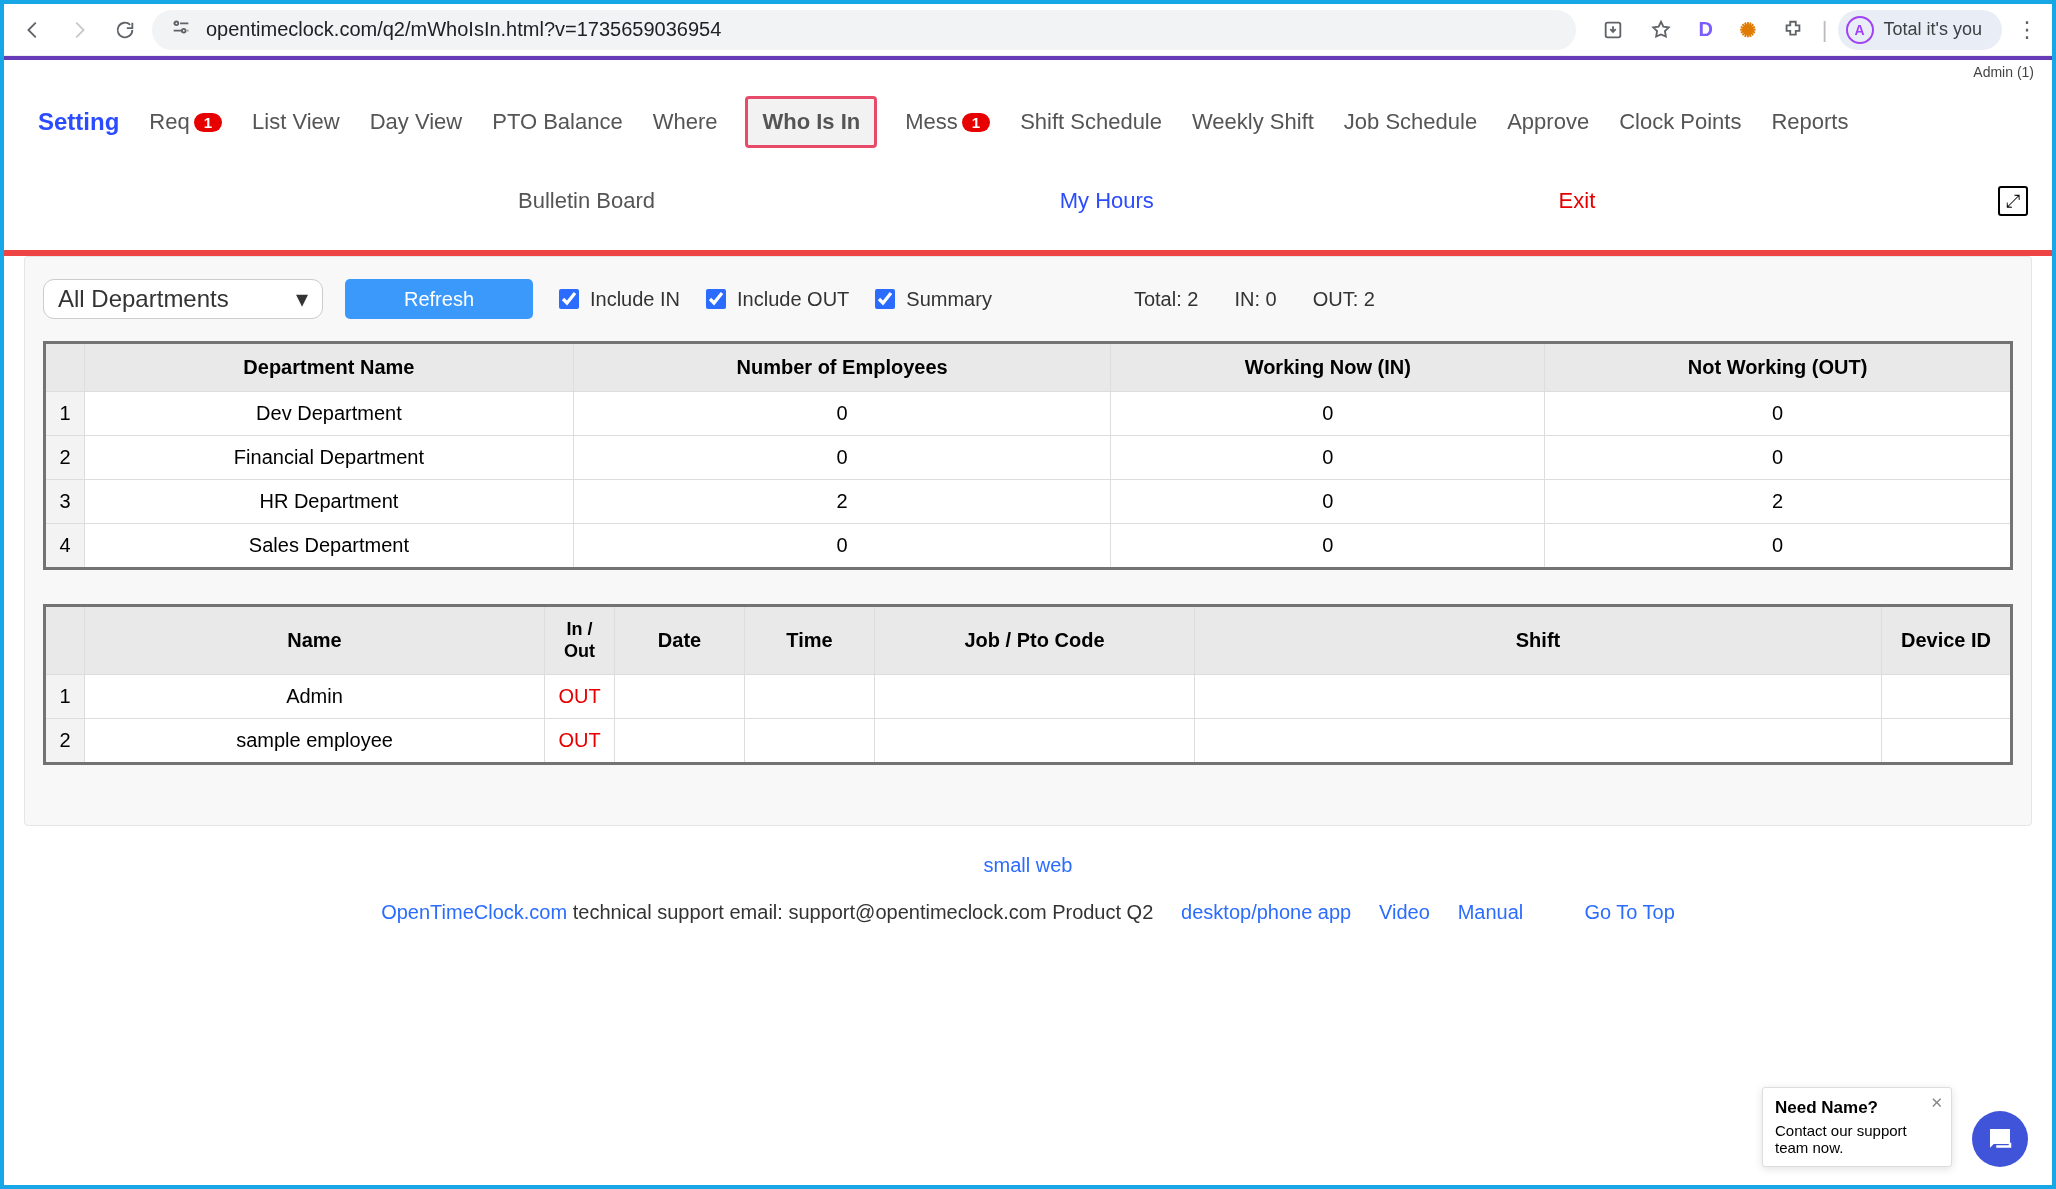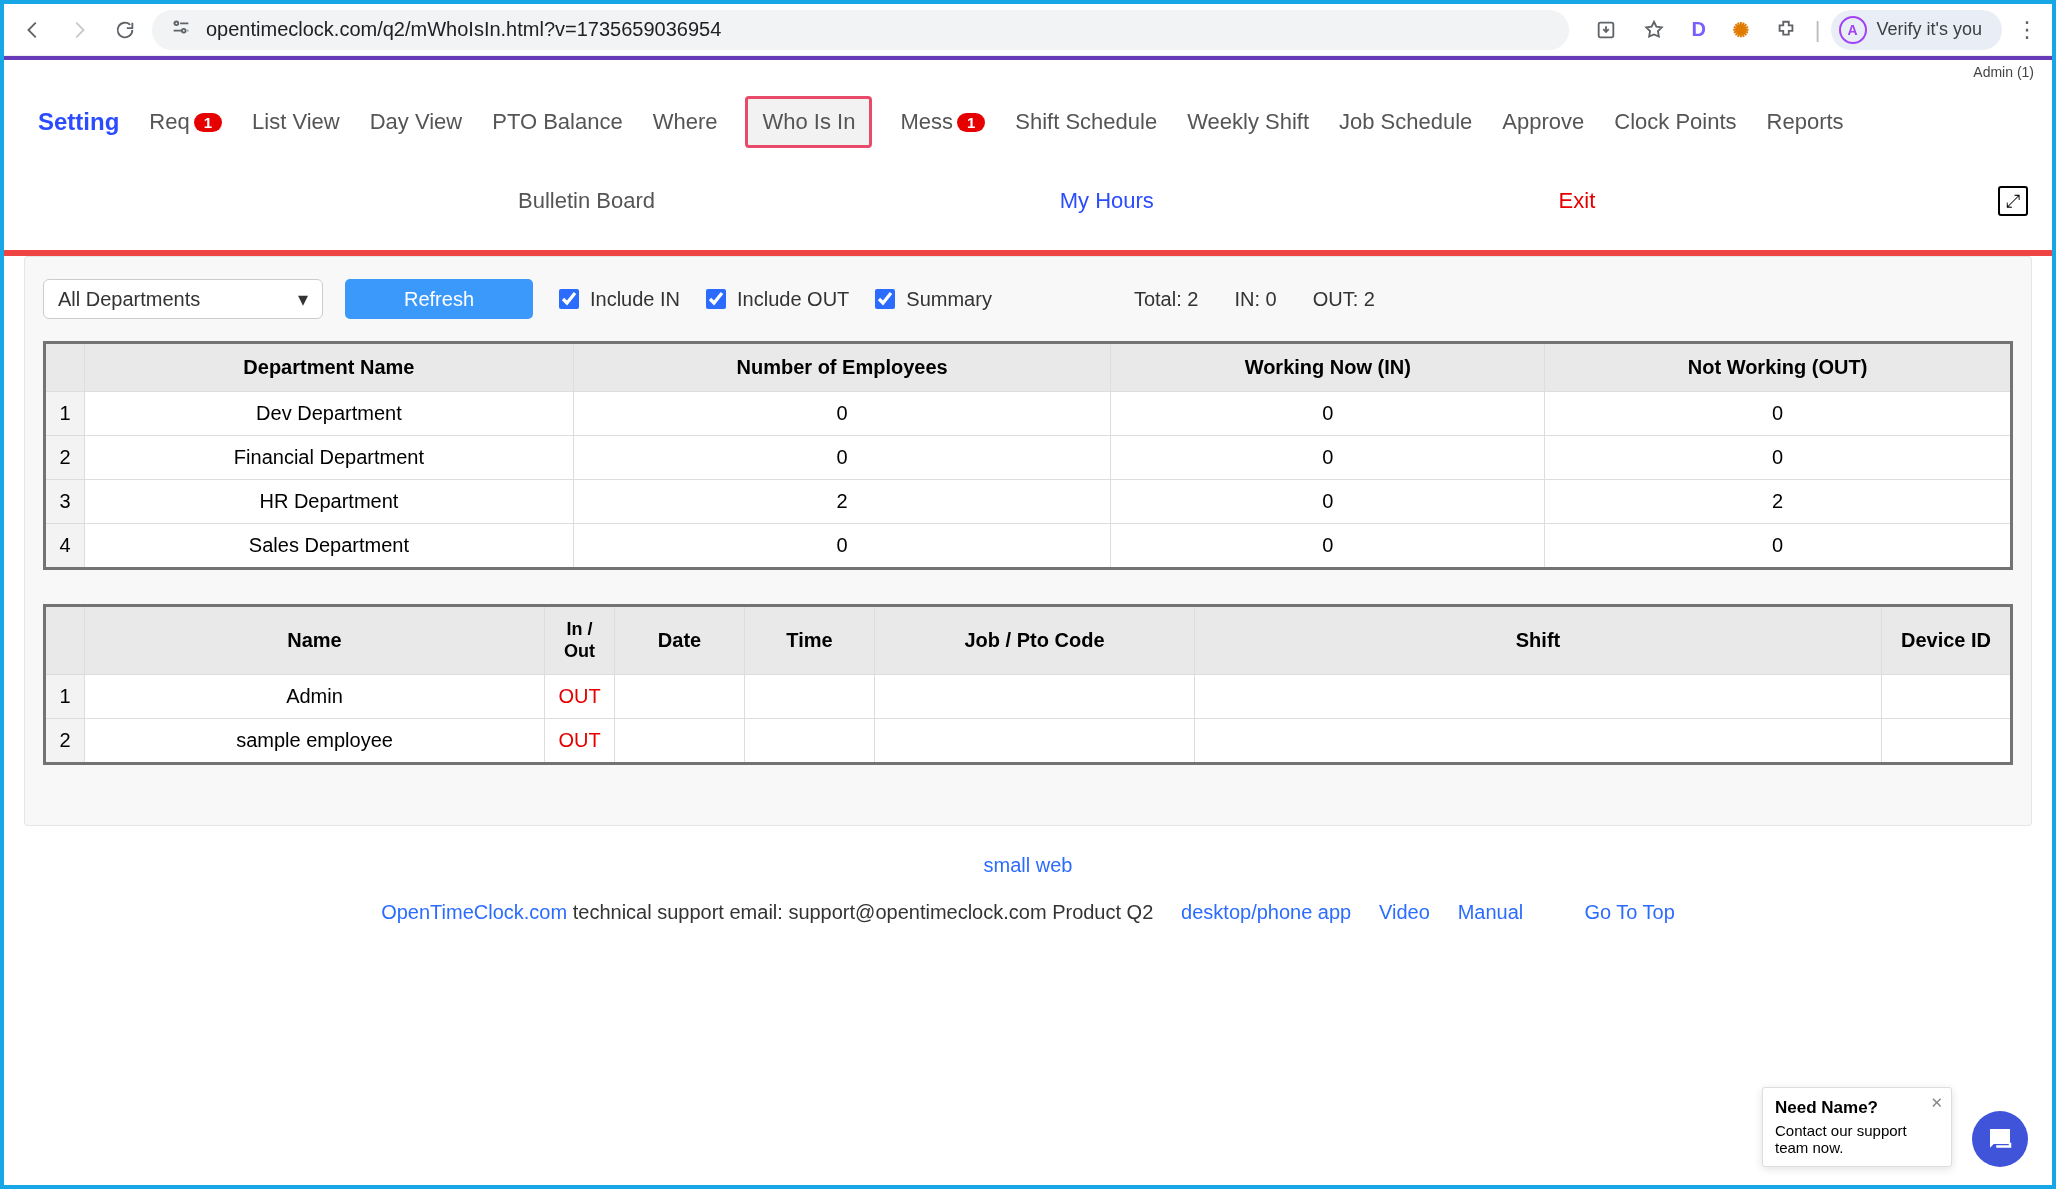--- a/index.html
+++ b/index.html
@@ -64,21 +64,21 @@
   .nav {
     display:flex; flex-wrap:wrap; align-items:center;
     padding:16px 24px 10px 32px;
     gap:26px;
     font-size:22px; color:#555;
     border-bottom:6px solid #ef4444;
     background:#fff;
   }
   .nav .item { display:flex; align-items:center; gap:4px; cursor:pointer; padding:4px 2px;}
   .nav .item.active { color:#2b4bff; font-weight:bold; font-size:24px;}
-  .nav .item.highlight { border:3px solid #e84b6a; border-radius:4px; background:#f2f2f2; padding:10px 14px;}
+  .nav .item.highlight { border:3px solid #e84b6a; border-radius:4px; background:#f2f2f2; padding:10px 14px;font-weight:bold;}
   .badge {
     background:#e60000; color:#fff; font-size:15px;
     border-radius:12px; padding:1px 10px; font-weight:bold;
   }
   .nav-row2 {
     display:flex; align-items:center; justify-content:space-between;
     gap:38px; padding:10px 0 22px 0;
     font-size:22px; color:#555;
     width:100%;
     margin-left:480px;
@@ -90,22 +90,22 @@
     display:flex;align-items:center;justify-content:center;font-size:18px;color:#000;
   }
 
   
   .panel {
     margin:0 20px; padding:22px 18px 60px 18px;
     background:#f8f8f8; border:1px solid #e5e5e5; border-radius:4px;
   }
   .controls { display:flex; align-items:center; gap:22px; flex-wrap:wrap; font-size:20px; color:#333;}
   .dept-select {
-    width:280px; height:40px; background:#fff; border:1px solid #ccc; border-radius:6px;
-    display:flex; align-items:center; justify-content:space-between; padding:0 14px; font-size:20px;
+    width:280px; height:40px; background:#fff; border:1px solid #ccc; border-radius:11px;
+    display:flex; align-items:center; justify-content:space-between; padding:0 14px; font-size:24px;
   }
   .refresh-btn {
     width:188px; height:40px; background:#3b99fc; color:#fff;
     border:none; border-radius:5px; font-size:20px; cursor:pointer;
   }
   .chk { display:flex; align-items:center; gap:8px;}
   .chk input { width:20px; height:20px; accent-color:#2b6cff;}
   .stats { margin-left:120px; display:flex; gap:36px; font-size:20px;}
 
   table.grid {
@@ -190,21 +190,21 @@
     <span class="ext" style="color:#7a5cff">D</span>
     <span class="ext" style="color:#e07a00">✺</span>
     <span class="chrome-icon">
       <svg viewBox="0 0 24 24">
           <path d="M9 3h6v4h4v6h-4v4H9v-4H5V7h4z"></path>
         </svg>
     </span>
     <span style="color:#bbb;font-size:22px">|</span>
     <div class="verify-pill">
       <span class="avatar">A</span>
-      <span>Verify it's you</span>
+      <span>Total it's you</span>
     </div>
     <div class="kebab">⋮</div>
   </div>
 </div>
 <div class="purple-line"></div>
 
 <div class="admin-tag">Admin (1)</div>
 
 <div class="nav">
   <span class="item active">Setting</span>

